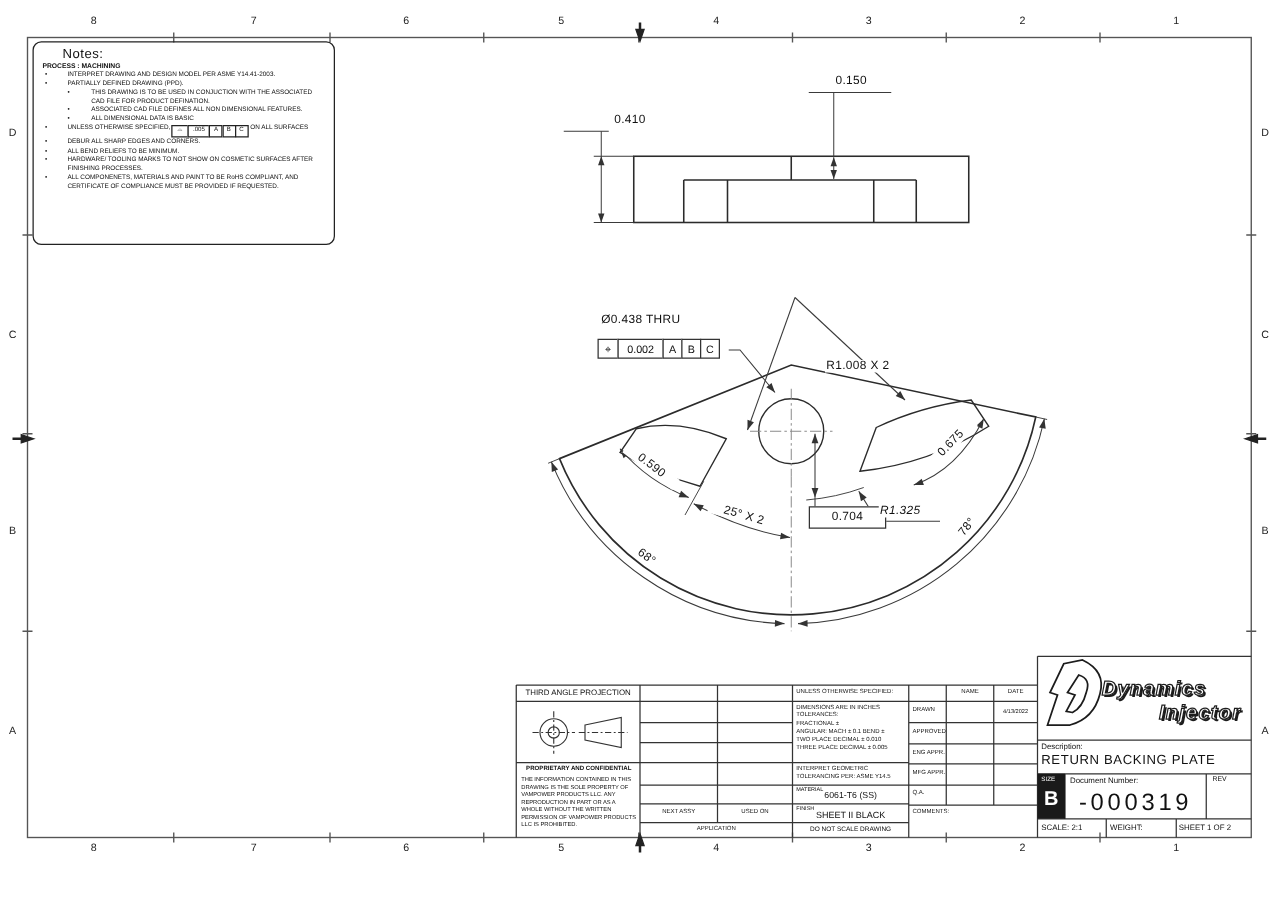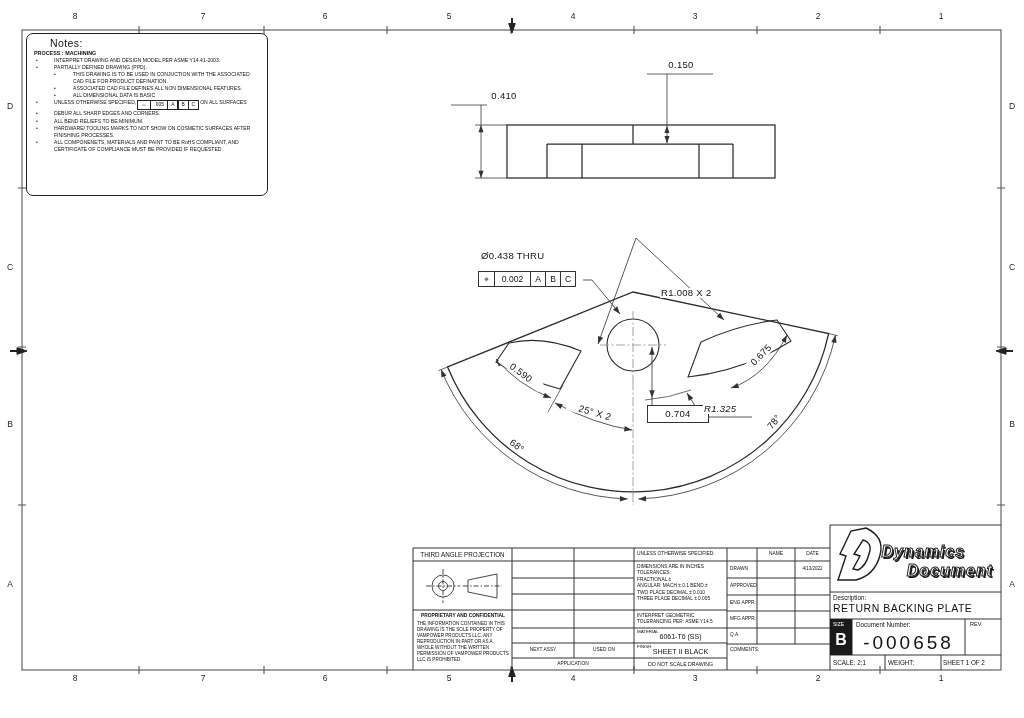--- a/index.html
+++ b/index.html
@@ -270,28 +270,28 @@
   <div class="tb tiny" style="left:795px;top:551px;width:35px;text-align:center;">DATE</div>
   <div class="tb tiny" style="left:730px;top:566px;">DRAWN</div>
   <div class="tb" style="left:795px;top:566px;width:35px;font-size:4.5px;text-align:center;">4/13/2022</div>
   <div class="tb tiny" style="left:730px;top:583px;">APPROVED</div>
   <div class="tb tiny" style="left:730px;top:600px;">ENG APPR.</div>
   <div class="tb tiny" style="left:730px;top:616px;">MFG APPR.</div>
   <div class="tb tiny" style="left:730px;top:632px;">Q.A.</div>
   <div class="tb tiny" style="left:730px;top:647px;">COMMENTS:</div>
 
   <div class="brand" style="left:845px;top:543px;width:120px;">Dynamics</div>
-  <div class="brand" style="left:873px;top:562px;width:120px;">Document</div>
+  <div class="brand" style="left:873px;top:562px;width:120px;">Injector</div>
 
   <div class="tb" style="left:833px;top:594px;font-size:6.3px;">Description:</div>
   <div class="tb" style="left:833px;top:602px;font-size:10.5px;letter-spacing:.5px;">RETURN BACKING PLATE</div>
 
   <div class="tb white" style="left:833px;top:621px;font-size:5px;">SIZE</div>
   <div class="tb white" style="left:830px;top:630px;width:22px;font-size:16px;font-weight:bold;text-align:center;">B</div>
   <div class="tb" style="left:856px;top:621px;font-size:6.3px;">Document Number:</div>
-  <div class="tb" style="left:852px;top:632px;width:113px;font-size:19px;letter-spacing:3px;text-align:center;">-000658</div>
+  <div class="tb" style="left:852px;top:632px;width:113px;font-size:19px;letter-spacing:3px;text-align:center;">-000319</div>
   <div class="tb" style="left:970px;top:621px;font-size:5.5px;">REV</div>
 
   <div class="tb" style="left:833px;top:659px;font-size:6.3px;">SCALE: 2:1</div>
   <div class="tb" style="left:888px;top:659px;font-size:6.3px;">WEIGHT:</div>
   <div class="tb" style="left:943px;top:659px;font-size:6.3px;">SHEET 1 OF 2</div>
 
 </div>
 
 </body></html>

